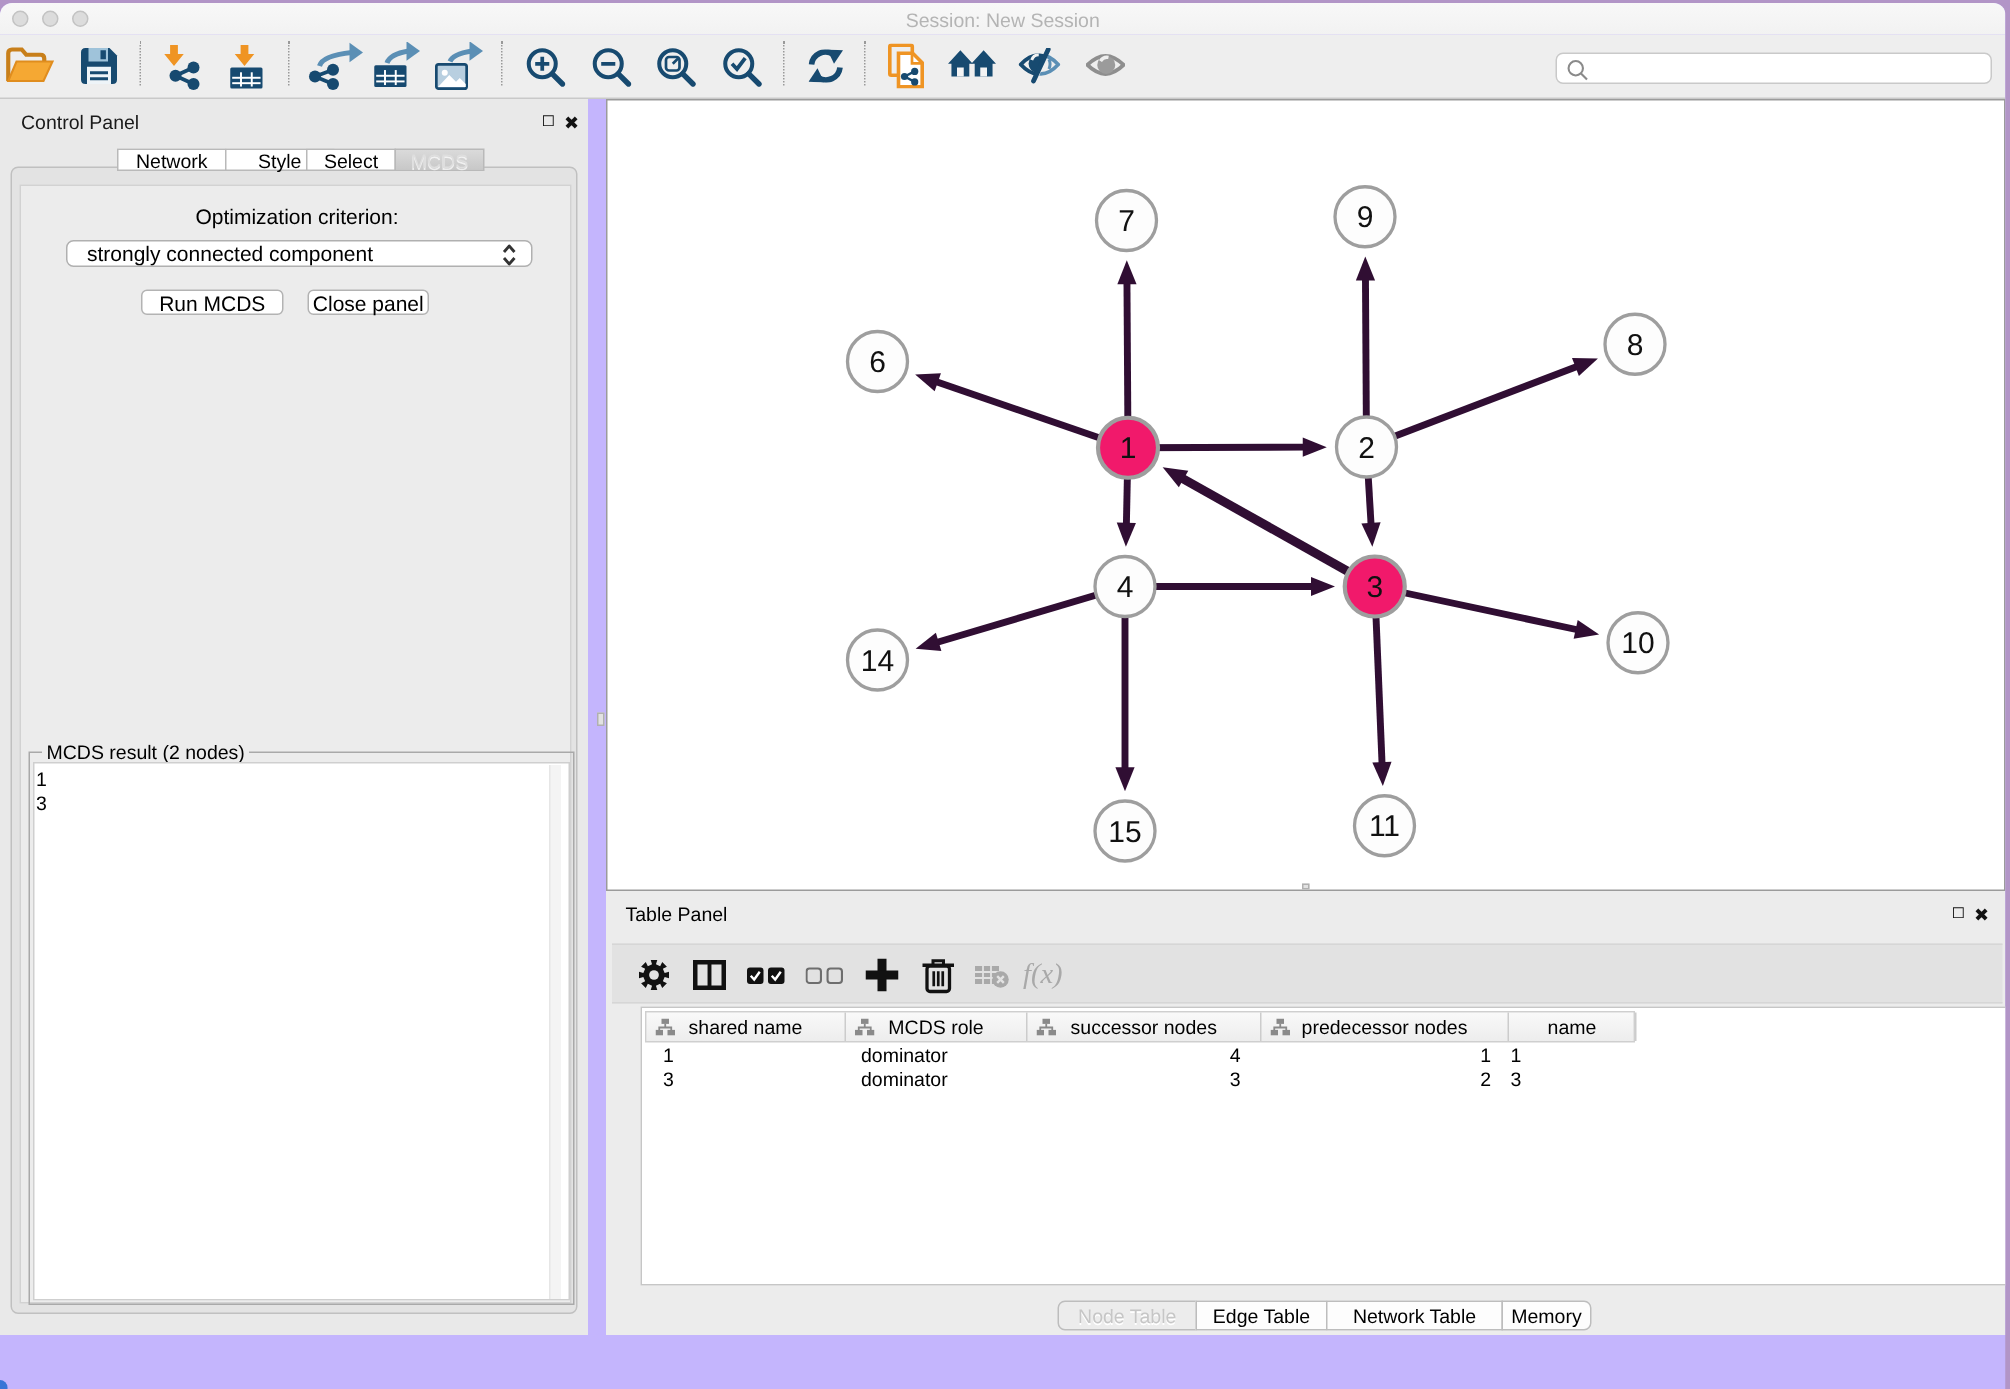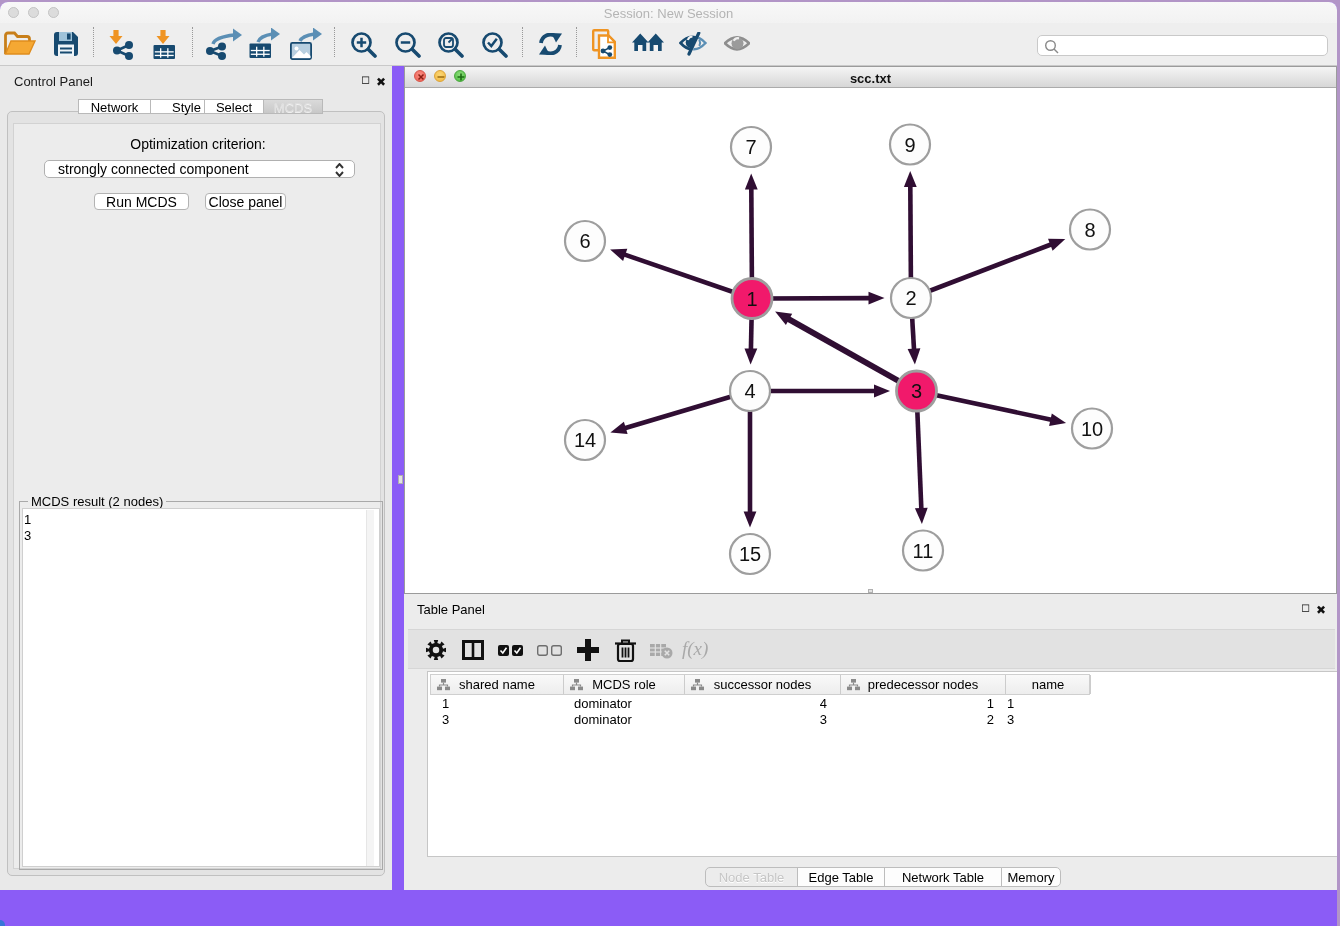--- a/index.html
+++ b/index.html
@@ -1,19 +1,19 @@
 <!DOCTYPE html>
 <html><head>
 <meta charset="utf-8">
 <style>
 * { margin:0; padding:0; box-sizing:border-box; }
 html,body { width:1340px; height:926px; overflow:hidden; }
 body { background:#b295c7; font-family:"Liberation Sans",sans-serif; font-size:13px; color:#000; }
 .abs { position:absolute; }
-#win { position:absolute; left:0; top:2px; width:1337px; height:924px; background:#8b5cf6; border-radius:8px 8px 0 0; overflow:hidden; }
+#win { position:absolute; left:0; top:2px; width:1337px; height:924px; background:#c4b5fd; border-radius:8px 8px 0 0; overflow:hidden; }
 #titlebar { position:absolute; left:0; top:0; width:1337px; height:21px; background:linear-gradient(#f8f8f8,#f2f2f2); }
 .tl { position:absolute; top:5px; width:11px; height:11px; border-radius:50%; background:#dcdcdc; border:1px solid #c3c3c3; }
 #title { position:absolute; top:4px; width:100%; text-align:center; color:#b4b4b4; font-size:13px; }
 #toolbar { position:absolute; left:0; top:21px; width:1337px; height:43px; background:#eeeeee; border-bottom:1px solid #c9c9c9; }
 .tsep { position:absolute; top:4px; height:30px; width:0; border-left:1px dotted #999; }
 .ticon { position:absolute; top:0; }
 #searchbox { position:absolute; left:1037px; top:12px; width:291px; height:21px; background:#fff; border:1px solid #c9c9c9; border-radius:5px; }
 
 #cpanel { position:absolute; left:0; top:64px; width:392px; height:824px; background:#e9e9e9; }
 #cp-title { position:absolute; left:14px; top:8px; font-size:13px; color:#1a1a1a; }
@@ -212,32 +212,20 @@
           <div id="fslegend">MCDS result (2 nodes)</div>
           <div id="fstext">
             <div style="position:absolute;left:1px;top:3px;font-size:13px;line-height:15.5px;">1<br>3</div>
             <div id="fsscroll"></div>
           </div>
         </div>
       </div>
     </div>
   </div>
   <div id="netwin">
-    <div id="nettitle">
-      <span>scc.txt</span>
-      <div class="mac" style="left:9px;background:radial-gradient(circle at 50% 35%,#f98d82,#ee5f52);border:1px solid #d55549;"><svg width="12" height="12">
-            <path d="M3.5 3.5 L8.5 8.5 M8.5 3.5 L3.5 8.5" stroke="#8c1f14" stroke-width="1.5"></path>
-          </svg></div>
-      <div class="mac" style="left:29px;background:radial-gradient(circle at 50% 35%,#fbd675,#f2b63c);border:1px solid #dba338;"><svg width="12" height="12">
-            <path d="M2.5 6 L9.5 6" stroke="#9a6b12" stroke-width="1.6"></path>
-          </svg></div>
-      <div class="mac" style="left:49px;background:radial-gradient(circle at 50% 35%,#8fdd7c,#48bb3c);border:1px solid #4aa73f;"><svg width="12" height="12">
-            <path d="M2.5 6 L9.5 6 M6 2.5 L6 9.5" stroke="#1c6e14" stroke-width="1.6"></path>
-          </svg></div>
-    </div>
     <svg width="933" height="505" style="position:absolute;left:0;top:21px;" font-family="&quot;Liberation Sans&quot;,sans-serif">
         <line x1="347.0" y1="210.5" x2="346.3" y2="99.5" stroke="#300e33" stroke-width="4.6"></line>
         <polygon points="346.2,85.5 352.7,101.5 339.9,101.5" fill="#300e33"></polygon>
         <line x1="347.0" y1="210.5" x2="218.3" y2="166.2" stroke="#300e33" stroke-width="4.6"></line>
         <polygon points="205.1,161.6 222.3,160.8 218.1,172.9" fill="#300e33"></polygon>
         <line x1="347.0" y1="210.5" x2="465.5" y2="210.1" stroke="#300e33" stroke-width="4.6"></line>
         <polygon points="479.5,210.1 463.5,216.5 463.5,203.7" fill="#300e33"></polygon>
         <line x1="347.0" y1="210.5" x2="345.9" y2="262.5" stroke="#300e33" stroke-width="4.6"></line>
         <polygon points="345.6,276.5 339.5,260.4 352.3,260.6" fill="#300e33"></polygon>
         <line x1="506.0" y1="210.0" x2="505.3" y2="97.0" stroke="#300e33" stroke-width="4.6"></line>

